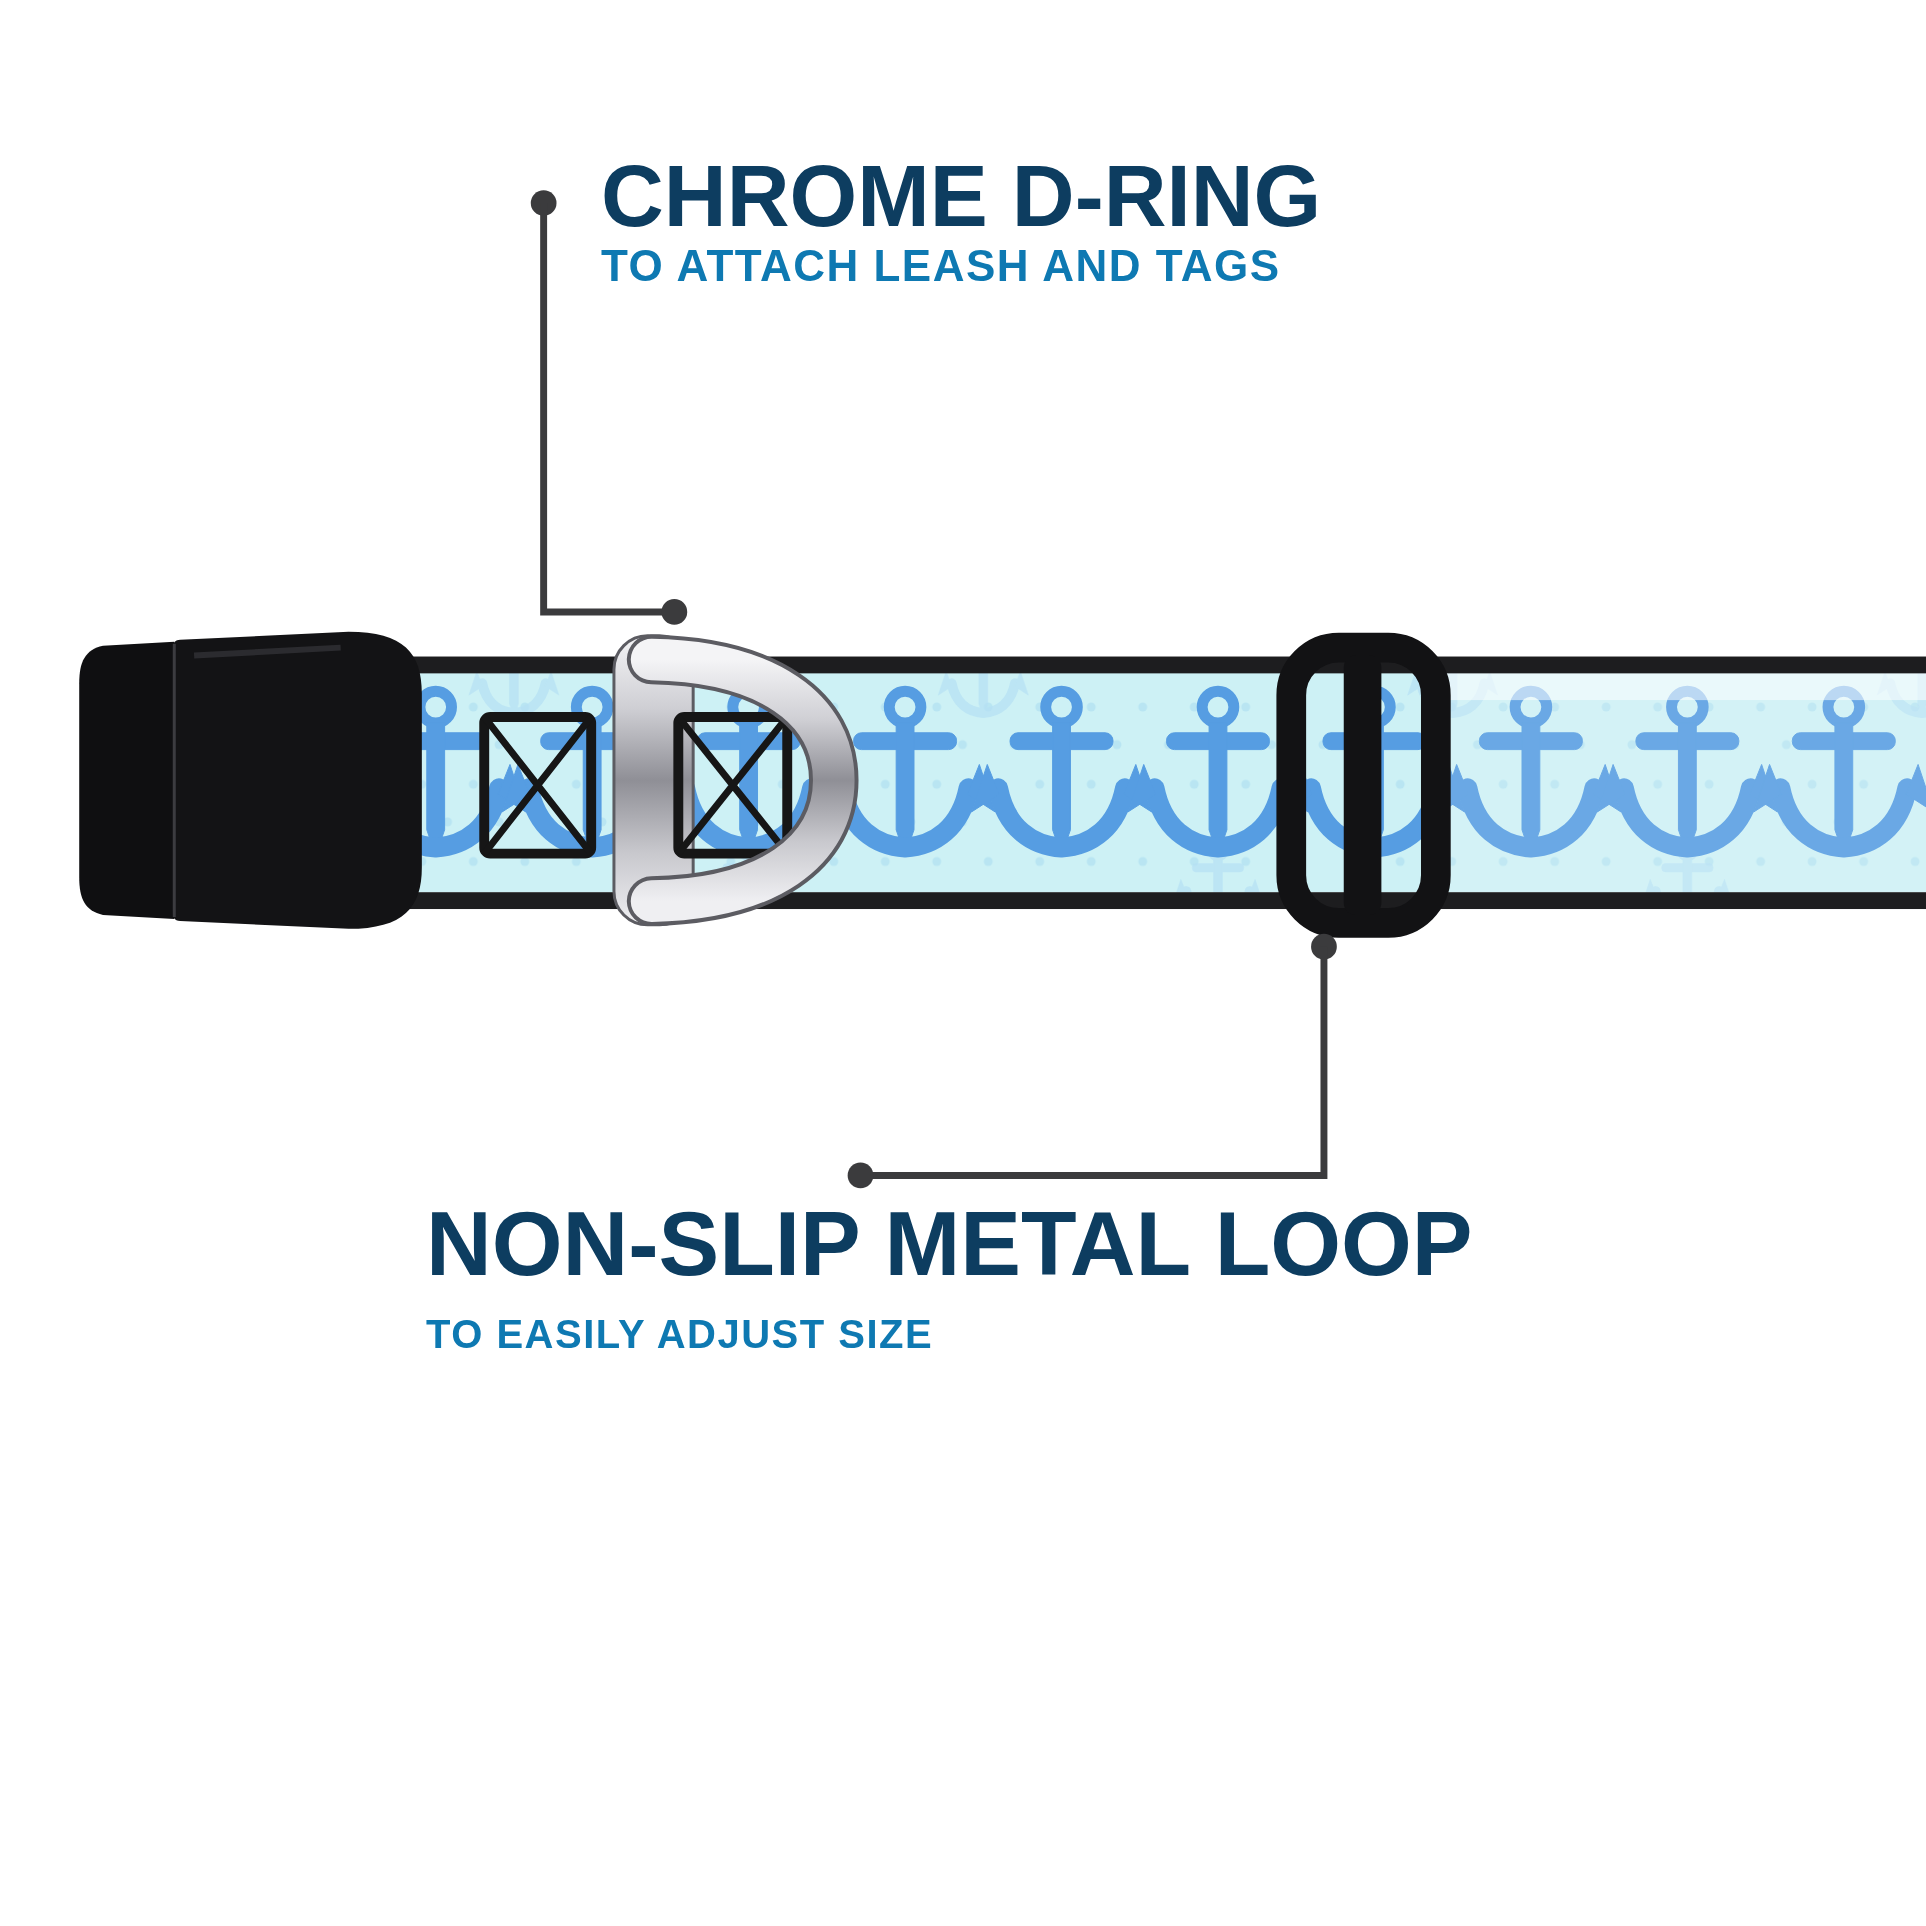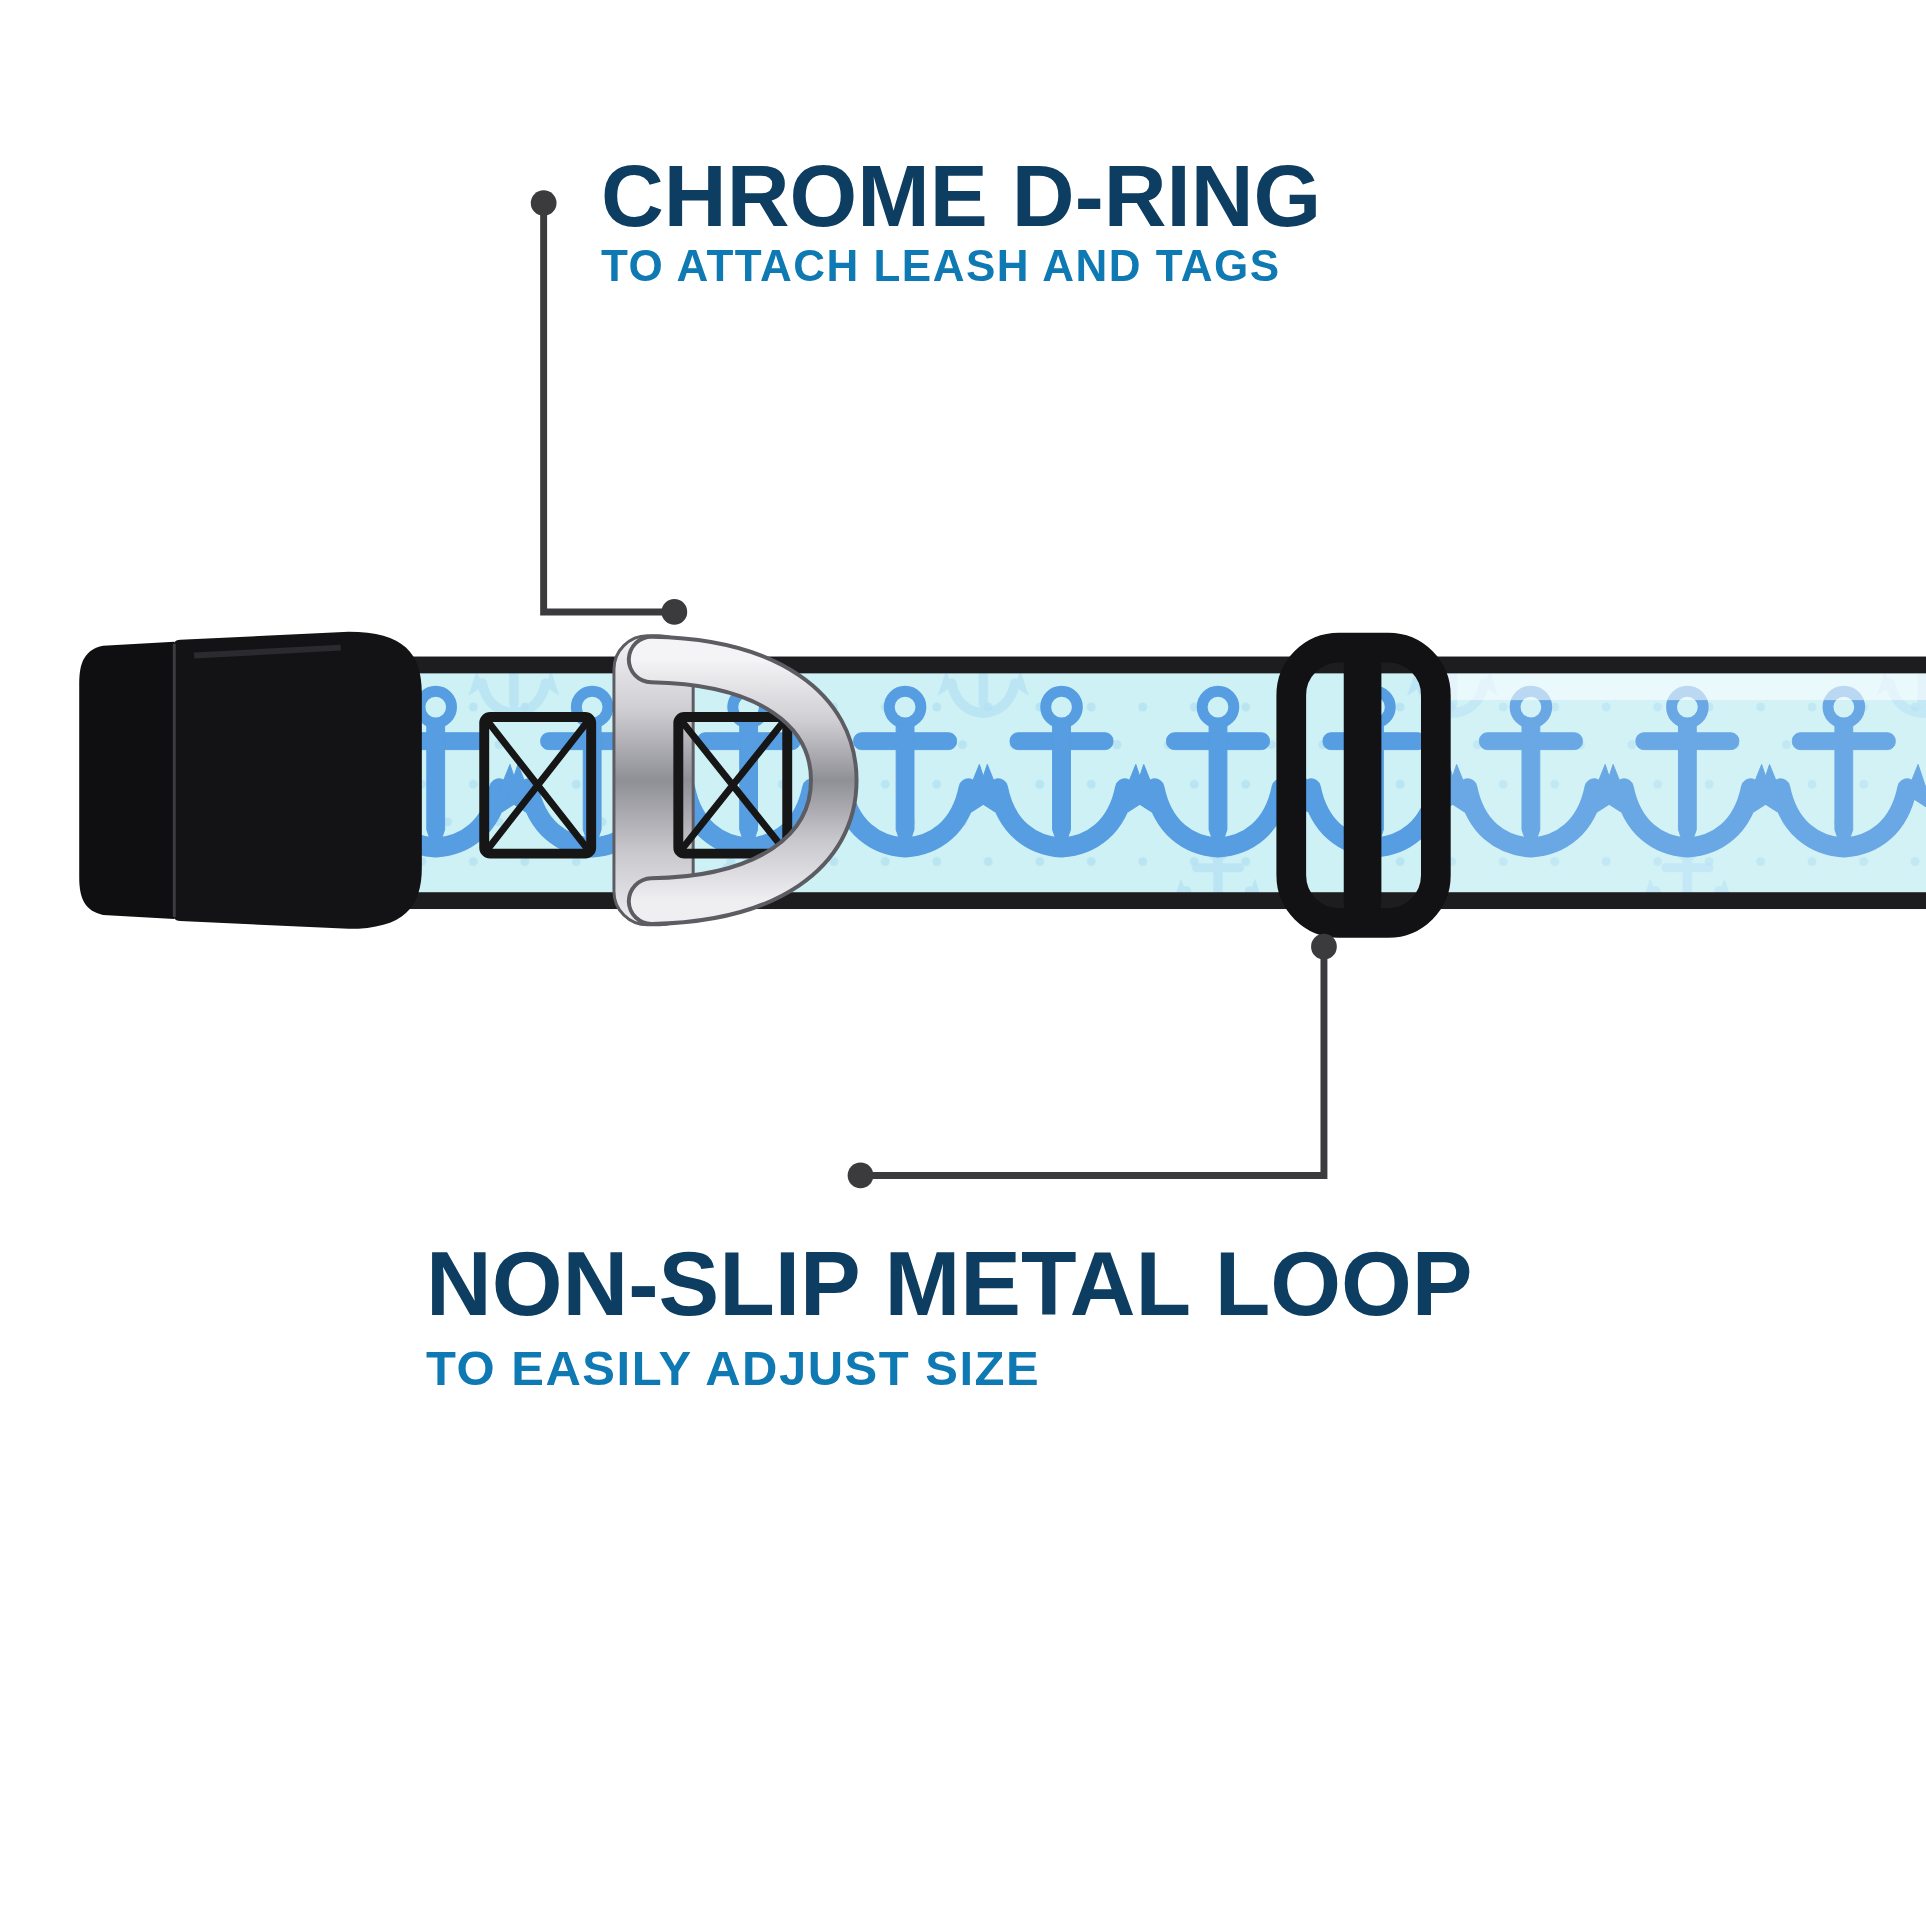--- a/index.html
+++ b/index.html
@@ -21,23 +21,23 @@
   }
   .callout-sub{
     font-weight:bold;
     color:var(--subtitle-blue,#0e79b2);
     letter-spacing:1.5px;
     white-space:nowrap;
   }
   .top-callout{left:601px;top:150px;}
   .top-callout .callout-title{font-size:87px;}
   .top-callout .callout-sub{font-size:44px;margin-top:0;}
-  .bottom-callout{left:426px;top:1236px;}
+  .bottom-callout{left:426px;top:1196px;}
   .bottom-callout .callout-title{font-size:91px;}
-  .bottom-callout .callout-sub{font-size:49px;margin-top:8px;}
+  .bottom-callout .callout-sub{font-size:40px;margin-top:20px;}
 
   .line-stroke{stroke:var(--callout-line,#3b3b3d);stroke-width:7;fill:none;}
   .line-dot{fill:var(--callout-line,#3b3b3d);}
 
   .anchor-main{fill:var(--anchor-blue,#569de2);stroke:var(--anchor-blue,#569de2);}
   .anchor-faint{fill:var(--anchor-faint,#b5e0f4);stroke:var(--anchor-faint,#b5e0f4);opacity:.7;}
   .stitch{stroke:var(--stitch-black,#161616);fill:none;}
   .slider-stroke{stroke:var(--slider-black,#121214);}
   .slider-fill{fill:var(--slider-black,#121214);}
 </style>

